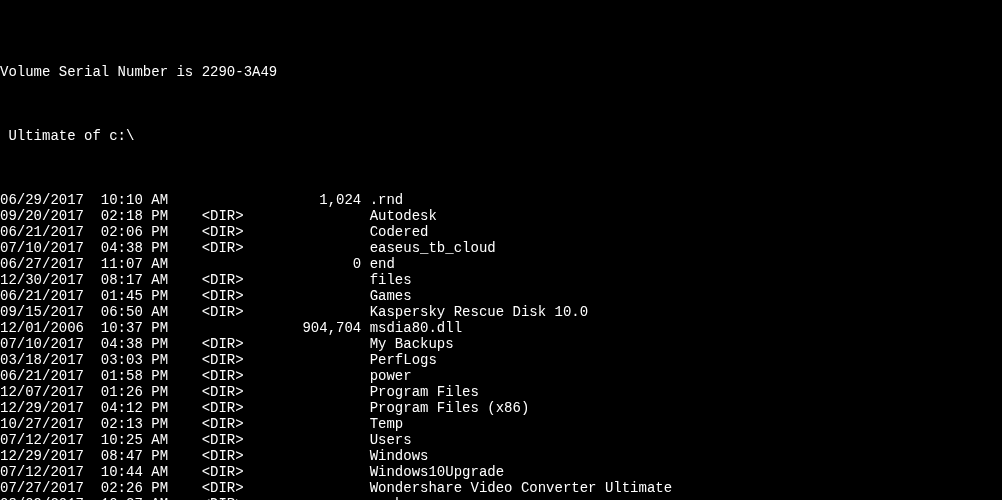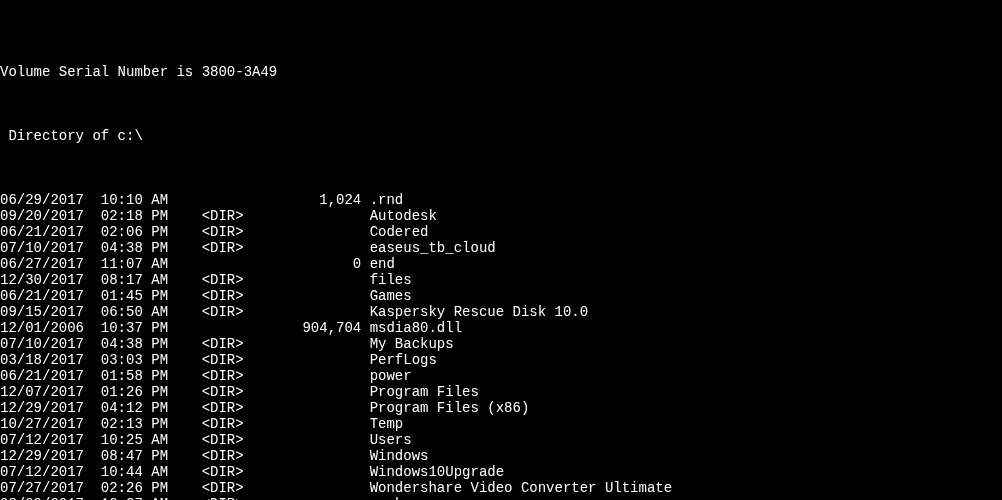--- a/index.html
+++ b/index.html
@@ -15,23 +15,23 @@
       overflow: hidden;
       white-space: pre;
     }
     .line { white-space: pre; }
   </style>
 </head>
 <body>
 
 
 
-<div class="line">Volume Serial Number is 3800-3A49</div>
+<div class="line">Volume Serial Number is 2290-3A49</div>
 <div class="line"> </div>
-<div class="line"> Directory of c:\</div>
+<div class="line"> Ultimate of c:\</div>
 <div class="line"> </div>
 <div id="list1"><div class="line">06/29/2017  10:10 AM                  1,024 .rnd</div><div class="line">09/20/2017  02:18 PM    &lt;DIR&gt;               Autodesk</div><div class="line">06/21/2017  02:06 PM    &lt;DIR&gt;               Codered</div><div class="line">07/10/2017  04:38 PM    &lt;DIR&gt;               easeus_tb_cloud</div><div class="line">06/27/2017  11:07 AM                      0 end</div><div class="line">12/30/2017  08:17 AM    &lt;DIR&gt;               files</div><div class="line">06/21/2017  01:45 PM    &lt;DIR&gt;               Games</div><div class="line">09/15/2017  06:50 AM    &lt;DIR&gt;               Kaspersky Rescue Disk 10.0</div><div class="line">12/01/2006  10:37 PM                904,704 msdia80.dll</div><div class="line">07/10/2017  04:38 PM    &lt;DIR&gt;               My Backups</div><div class="line">03/18/2017  03:03 PM    &lt;DIR&gt;               PerfLogs</div><div class="line">06/21/2017  01:58 PM    &lt;DIR&gt;               power</div><div class="line">12/07/2017  01:26 PM    &lt;DIR&gt;               Program Files</div><div class="line">12/29/2017  04:12 PM    &lt;DIR&gt;               Program Files (x86)</div><div class="line">10/27/2017  02:13 PM    &lt;DIR&gt;               Temp</div><div class="line">07/12/2017  10:25 AM    &lt;DIR&gt;               Users</div><div class="line">12/29/2017  08:47 PM    &lt;DIR&gt;               Windows</div><div class="line">07/12/2017  10:44 AM    &lt;DIR&gt;               Windows10Upgrade</div><div class="line">07/27/2017  02:26 PM    &lt;DIR&gt;               Wondershare Video Converter Ultimate</div><div class="line">08/09/2017  10:27 AM    &lt;DIR&gt;               work</div></div>
 
 
 
 
 
 
 
 

